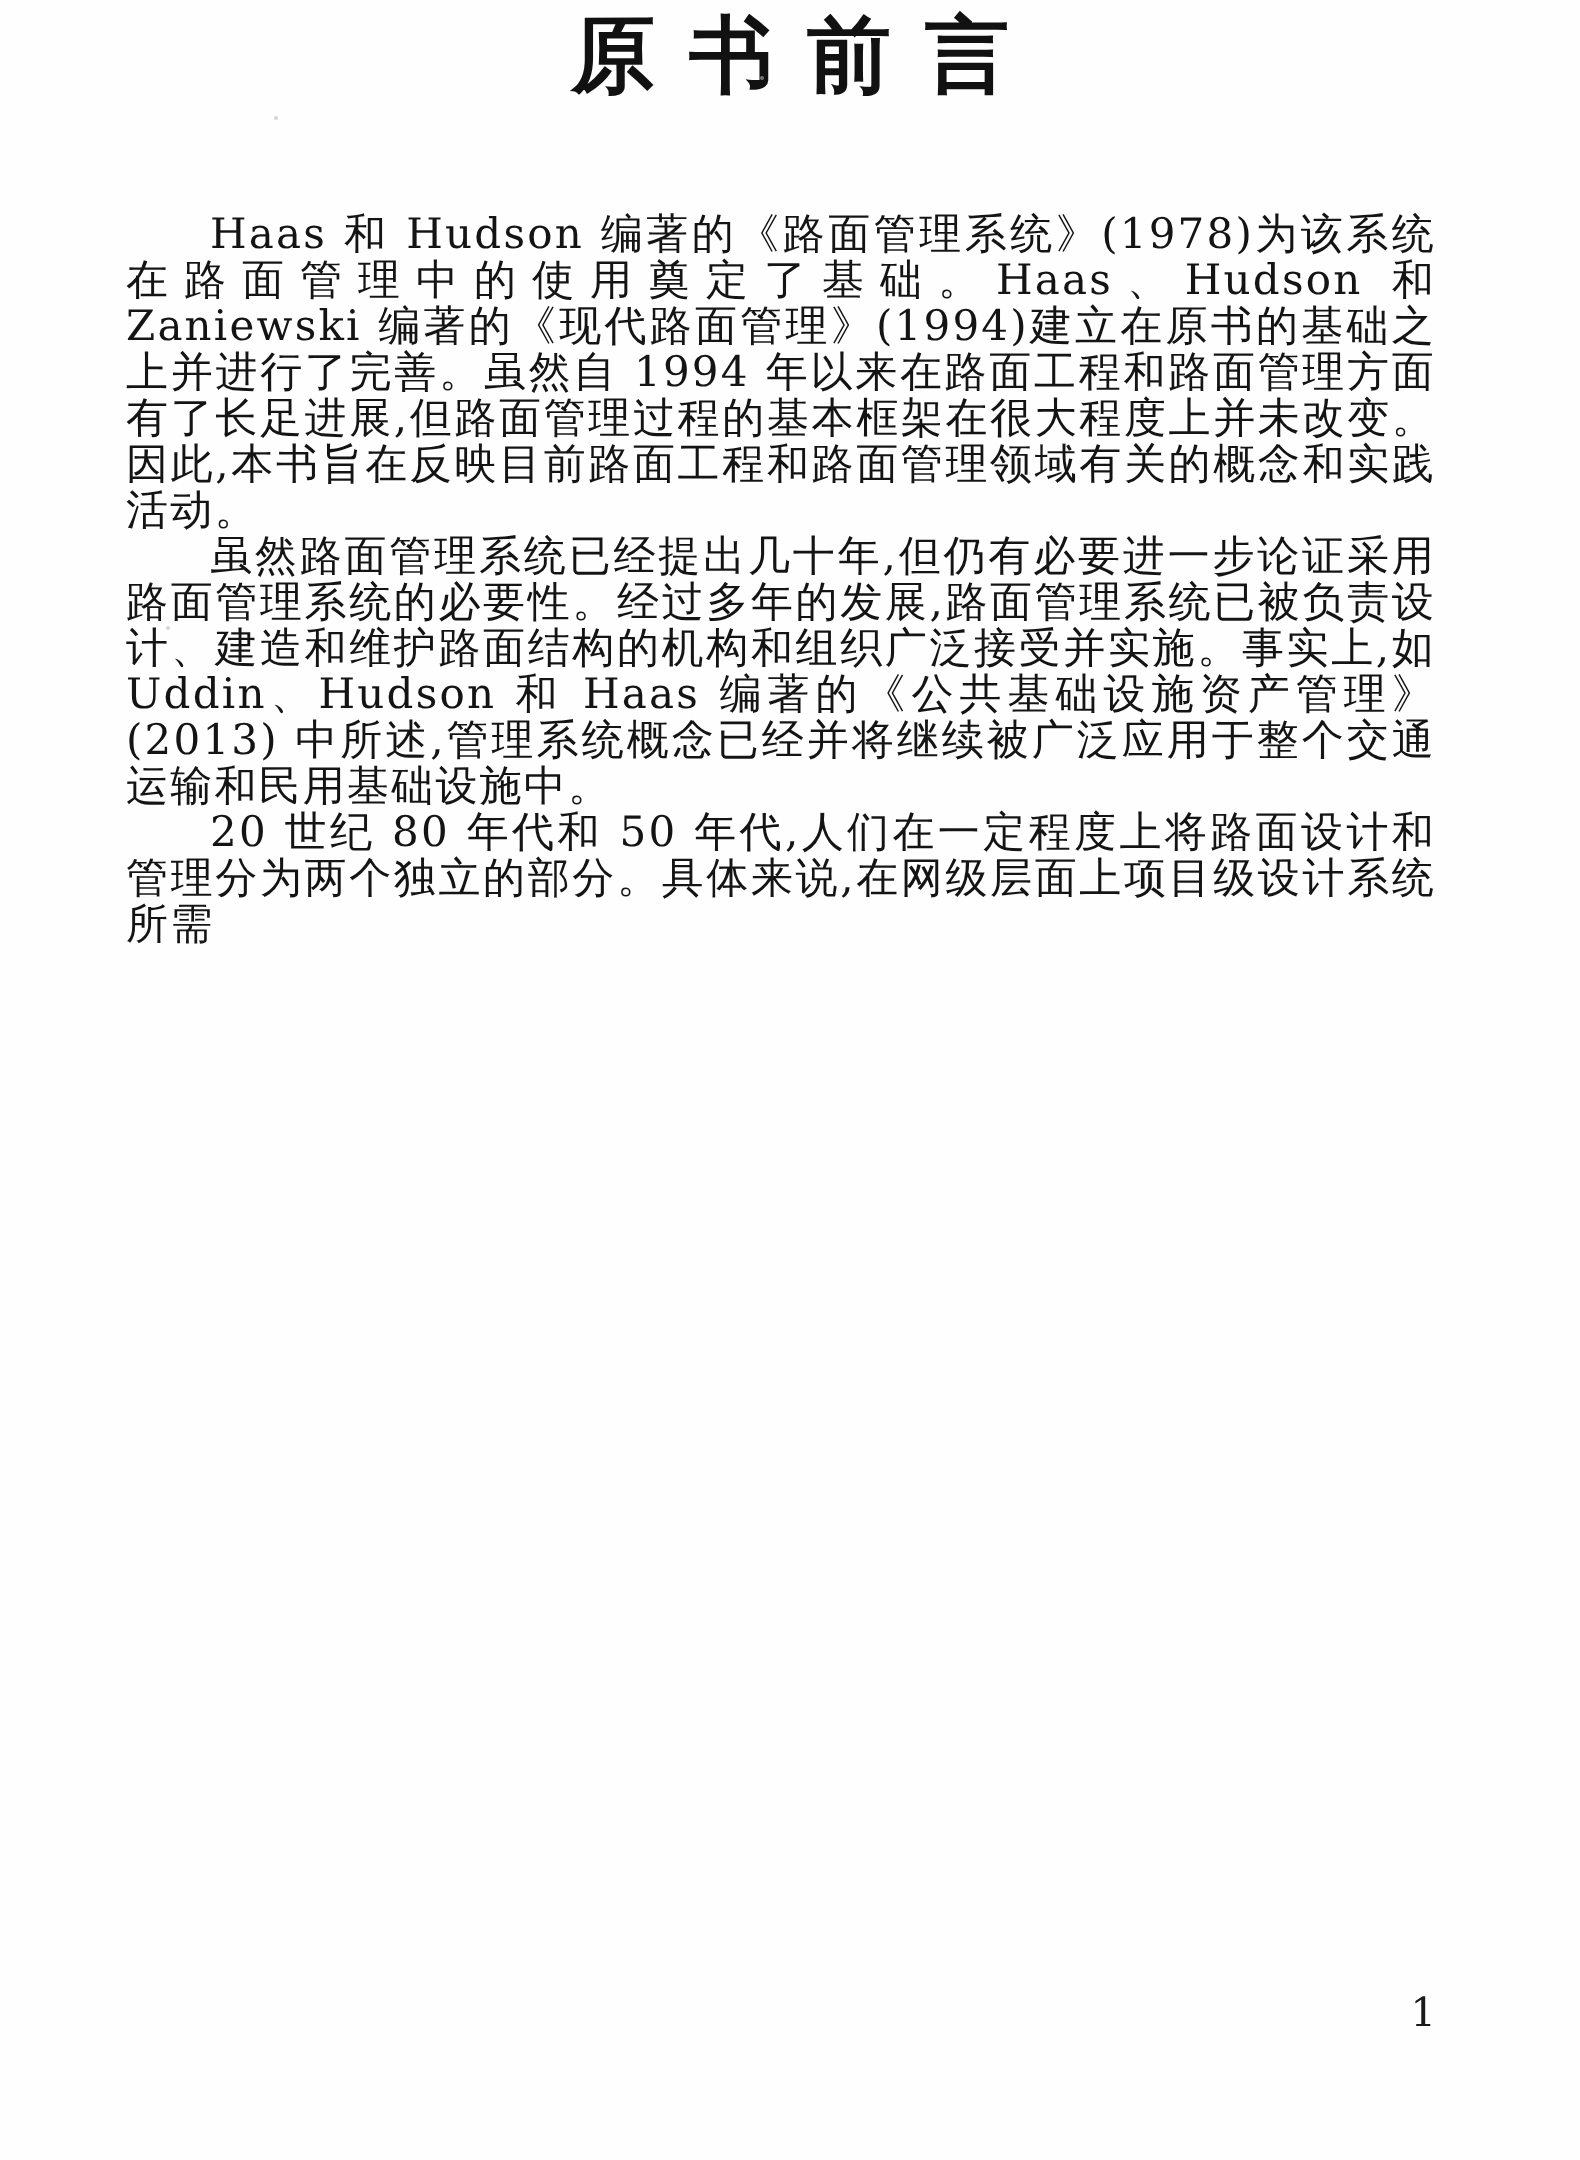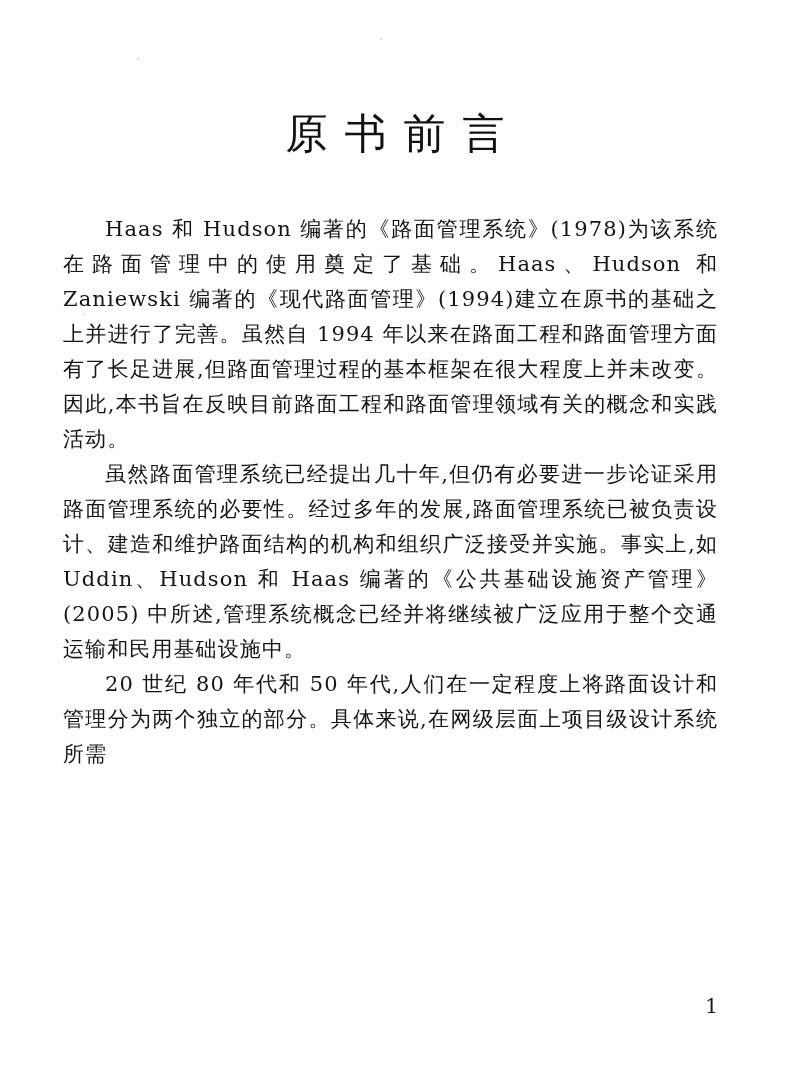--- a/index.html
+++ b/index.html
@@ -11,32 +11,31 @@
     position: relative;
     width: 790px;
     height: 1080px;
     background: #fefefe;
     overflow: hidden;
     font-family: "DejaVu Serif", "Liberation Serif", serif;
     color: #141414;
   }
   .page-title {
     margin: 0;
-    padding-top: 106px;
     text-align: center;
     font-size: 42px;
-    font-weight: normal;
+    font-weight: bold;
     letter-spacing: 17px;
     text-indent: 17px; 
     color: #111111;
   }
   .body-text {
     margin: 50px 72px 0 63px;
     font-size: 21px;
-    line-height: 35px;
+    line-height: 23px;
     letter-spacing: 1.1px;
     text-align: justify;
     text-justify: inter-ideograph;
   }
   .body-text p {
     margin: 0;
     padding: 0;
     text-indent: 2em;
   }
   .page-number {
@@ -64,18 +63,18 @@
 
 <div class="page">
   <span class="speck s1"></span>
   <span class="speck s2"></span>
   <span class="speck s3"></span>
 
   <h1 class="page-title">原书前言</h1>
 
   <div class="body-text">
     <p>Haas 和 Hudson 编著的《路面管理系统》(1978)为该系统在路面管理中的使用奠定了基础。Haas、Hudson 和 Zaniewski 编著的《现代路面管理》(1994)建立在原书的基础之上并进行了完善。虽然自 1994 年以来在路面工程和路面管理方面有了长足进展,但路面管理过程的基本框架在很大程度上并未改变。因此,本书旨在反映目前路面工程和路面管理领域有关的概念和实践活动。</p>
-    <p>虽然路面管理系统已经提出几十年,但仍有必要进一步论证采用路面管理系统的必要性。经过多年的发展,路面管理系统已被负责设计、建造和维护路面结构的机构和组织广泛接受并实施。事实上,如 Uddin、Hudson 和 Haas 编著的《公共基础设施资产管理》(2005) 中所述,管理系统概念已经并将继续被广泛应用于整个交通运输和民用基础设施中。</p>
+    <p>虽然路面管理系统已经提出几十年,但仍有必要进一步论证采用路面管理系统的必要性。经过多年的发展,路面管理系统已被负责设计、建造和维护路面结构的机构和组织广泛接受并实施。事实上,如 Uddin、Hudson 和 Haas 编著的《公共基础设施资产管理》(2013) 中所述,管理系统概念已经并将继续被广泛应用于整个交通运输和民用基础设施中。</p>
     <p>20 世纪 80 年代和 50 年代,人们在一定程度上将路面设计和管理分为两个独立的部分。具体来说,在网级层面上项目级设计系统所需</p>
   </div>
 
   <div class="page-number">1</div>
 </div>
 
 </body></html>

